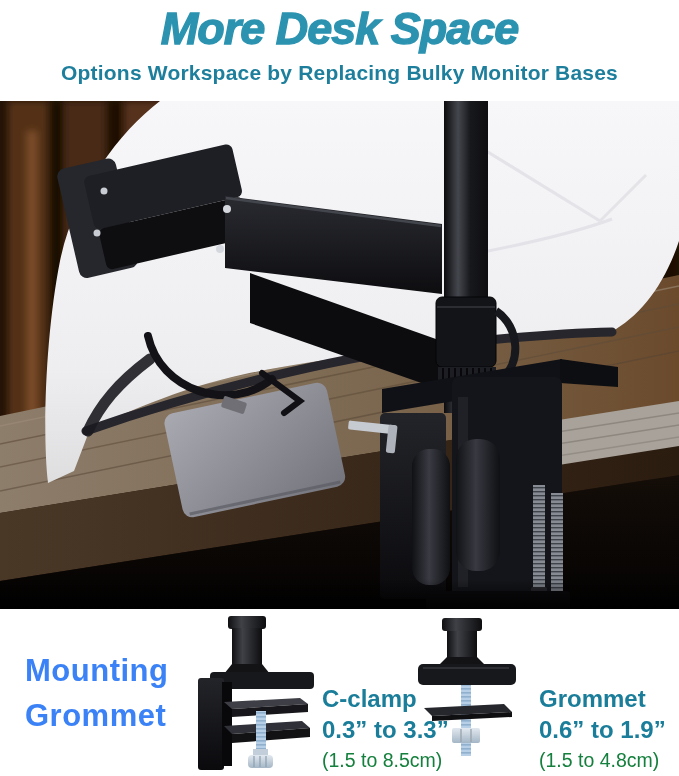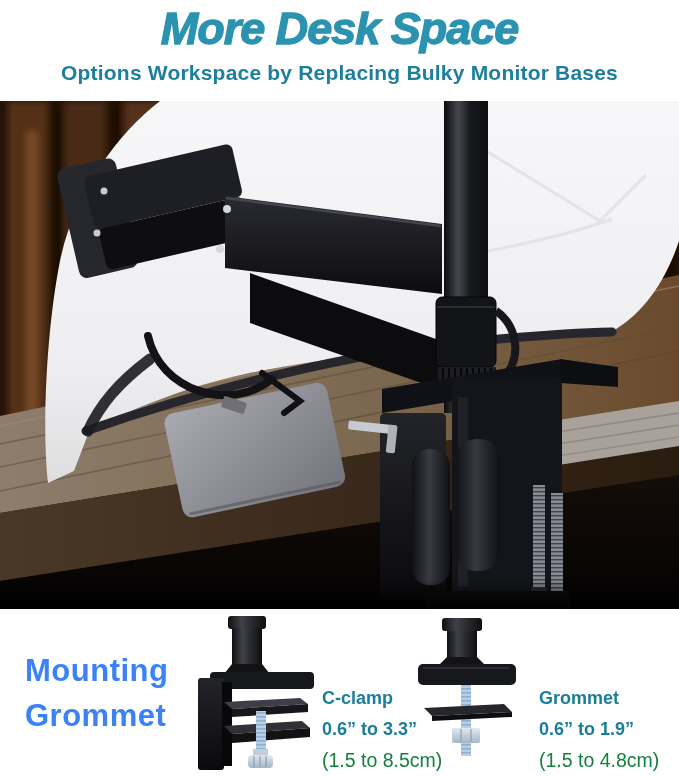--- a/index.html
+++ b/index.html
@@ -24,21 +24,21 @@
   .mount-heading{
     position:absolute;left:25px;top:648px;color:#3b82f6;font-weight:bold;
     font-size:31px;line-height:45px;letter-spacing:.5px;white-space:nowrap;
   }
   .opt-illust{position:absolute;top:614px;width:142px;height:162px;display:block;}
   .illust-c{left:184px;}
   .illust-g{left:396px;}
   .opt-text{position:absolute;top:683px;white-space:nowrap;}
   .opt-c{left:322px;}
   .opt-g{left:539px;}
-  .opt-name,.opt-range{color:#1a7d99;font-weight:bold;font-size:18px;line-height:31px;margin:0;}
+  .opt-name,.opt-range{color:#1a7d99;font-weight:bold;font-size:24px;line-height:31px;margin:0;}
   .opt-note{color:#15803d;font-size:19.5px;line-height:24px;margin:3px 0 0 0;font-weight:normal;}
 </style>
 </head>
 <body>
 
 <div class="canvas">
 
   <div class="hdr">
     <h1 class="hdr-title">More Desk Space</h1>
     <p class="hdr-sub">Options Workspace by Replacing Bulky Monitor Bases</p>
@@ -269,21 +269,21 @@
     </g>
     <rect x="56" y="114" width="28" height="15" rx="2" fill="url(#gKnob)"></rect>
     <g stroke="#98a2ac" stroke-width="1.3">
       <line x1="65" y1="115" x2="65" y2="128"></line>
         <line x1="75" y1="115" x2="75" y2="128"></line>
     </g>
   </svg>
 
   <div class="opt-text opt-c">
     <p class="opt-name">C-clamp</p>
-    <p class="opt-range">0.6” to 3.3”</p>
+    <p class="opt-range">0.3” to 3.3”</p>
     <p class="opt-note">(1.5 to 8.5cm)</p>
   </div>
   <div class="opt-text opt-g">
     <p class="opt-name">Grommet</p>
     <p class="opt-range">0.6” to 1.9”</p>
     <p class="opt-note">(1.5 to 4.8cm)</p>
   </div>
 
 </div>
 

